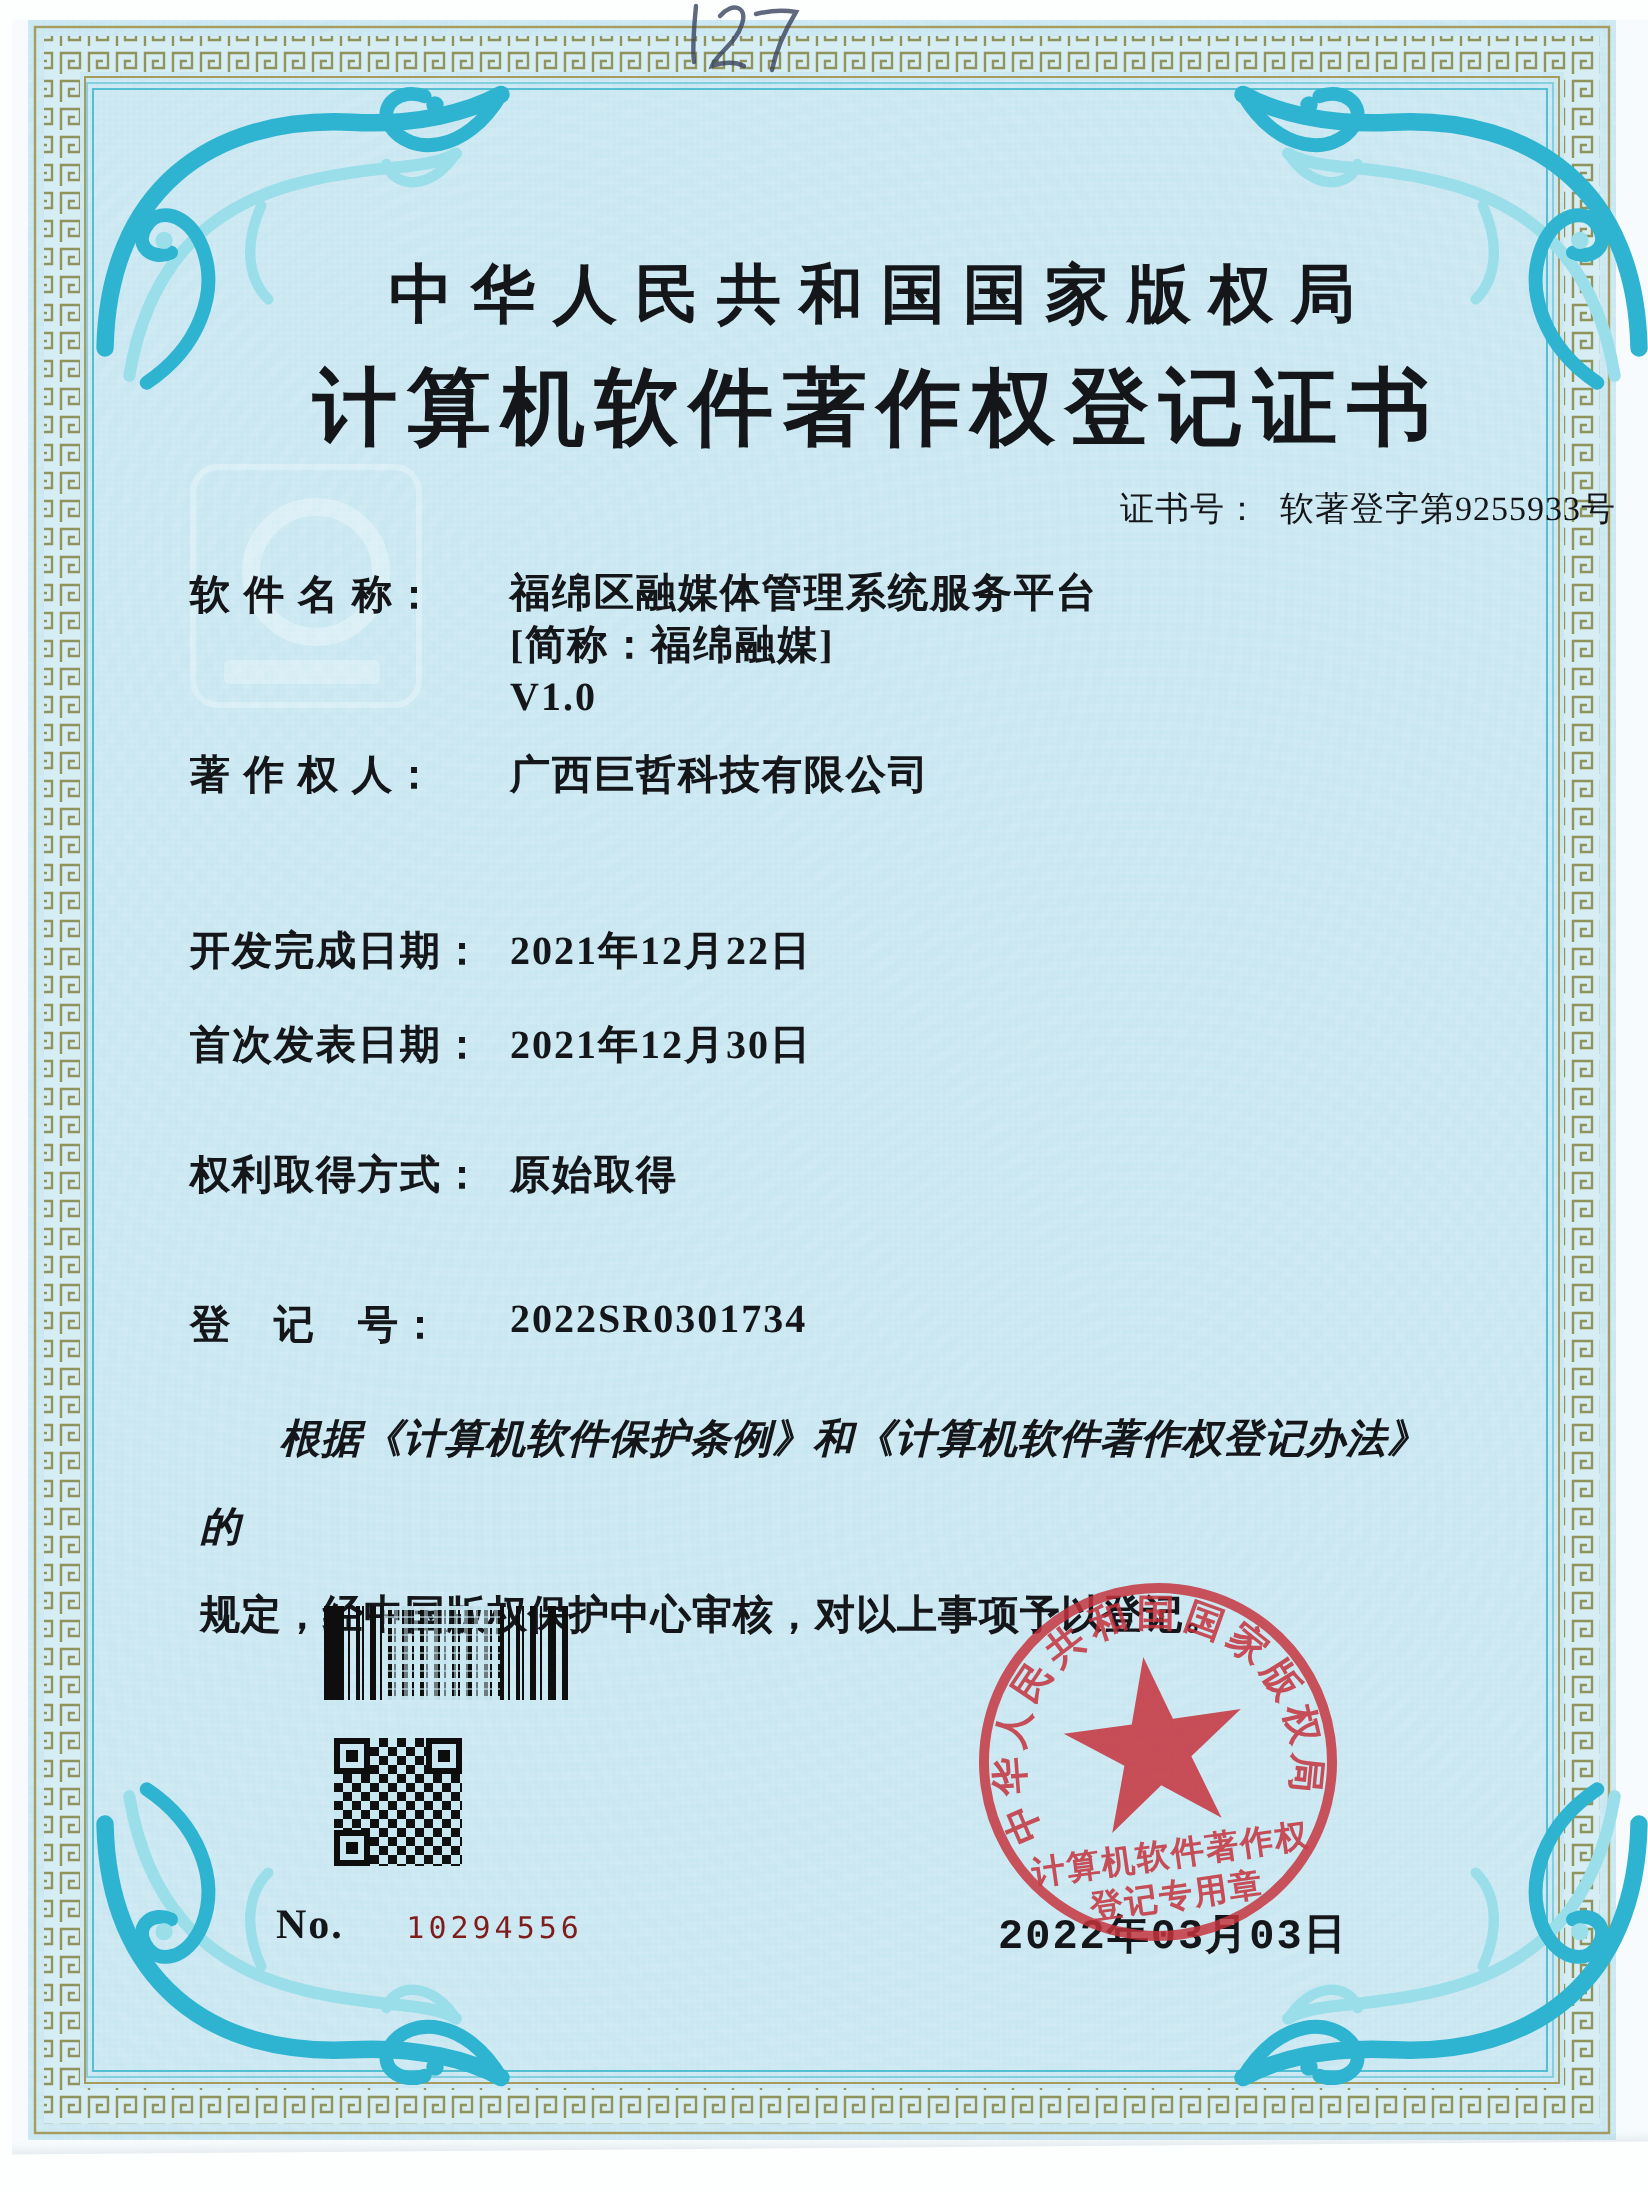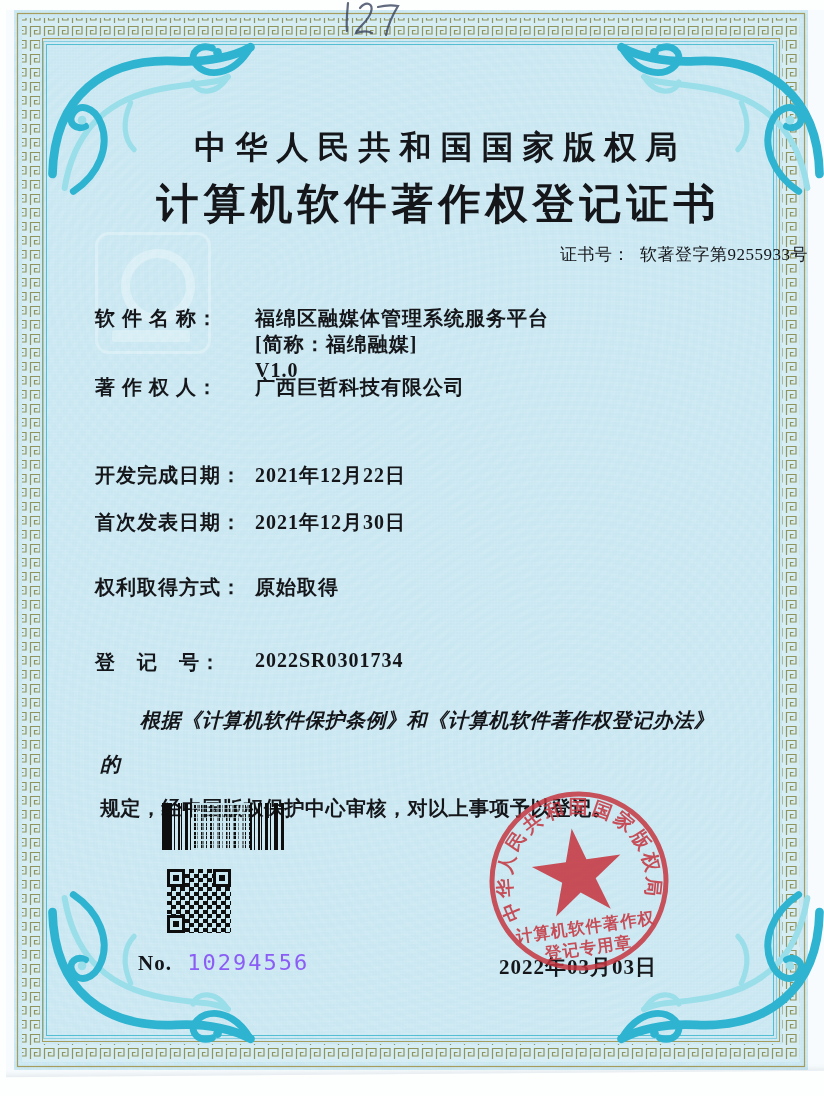--- a/index.html
+++ b/index.html
@@ -82,23 +82,23 @@
     background-size:9px 9px;
   }
   .qr .f{position:absolute;width:18px;height:18px;border:3px solid #0d0d0d;background:#c8e7f1;box-sizing:border-box;}
   .qr .f i{position:absolute;left:3px;top:3px;width:6px;height:6px;background:#0d0d0d;display:block;}
   .qr .f-tl{left:0;top:0;}
   .qr .f-tr{right:0;top:0;}
   .qr .f-bl{left:0;bottom:0;}
 
   .serial{position:absolute;left:138px;top:950px;font-size:21px;}
   .serial .no-lbl{font-weight:600;letter-spacing:1px;}
-  .serial .no-val{font-family:"DejaVu Sans Mono","Liberation Mono",monospace;font-size:22px;color:#8b5cf6;letter-spacing:2px;margin-left:10px;}
-
-  .issue-date{position:absolute;left:499px;top:953px;font-size:21px;font-weight:700;letter-spacing:1px;}
+  .serial .no-val{font-family:"DejaVu Sans Mono","Liberation Mono",monospace;font-size:15px;color:#7f1d1d;letter-spacing:2px;margin-left:26px;}
+
+  .issue-date{position:absolute;left:499px;top:953px;font-size:21px;font-weight:700;letter-spacing:1px;font-family:Liberation Mono, monospace;}
 
   .seal-svg{position:absolute;left:468px;top:770px;transform:rotate(-8deg);opacity:.92;}
 
   .handwriting{position:absolute;left:338px;top:0;}
 
   .scan-top{position:absolute;left:0;top:-4px;width:100%;height:14px;background:#fdfefe;}
   .scan-bottom{position:absolute;left:-8px;bottom:-10px;width:850px;height:32px;background:#fdfefe;transform:rotate(-.45deg);box-shadow:0 -2px 5px rgba(80,110,120,.12);}
   .scan-left{position:absolute;left:-4px;top:0;width:10px;height:100%;background:#fdfefe;}
   .scan-right{position:absolute;right:-5px;top:0;width:12px;height:100%;background:#fdfefe;}
 </style>
@@ -180,21 +180,21 @@
     <span class="cgap"></span>
     <span class="bar"></span>
   </div>
 
   <div class="authority">中华人民共和国国家版权局</div>
   <div class="cert-title">计算机软件著作权登记证书</div>
   <div class="cert-no">
     <span class="lbl">证书号：</span><span>软著登字第9255933号</span>
   </div>
 
-  <div class="row" style="top:305px">
+  <div class="row" style="top:284px">
     <span class="lbl">软 件 名 称：</span>
     <span class="val val-lines">
       <span style="display:block">福绵区融媒体管理系统服务平台</span>
       <span style="display:block">[简称：福绵融媒]</span>
       <span style="display:block">V1.0</span>
     </span>
   </div>
   <div class="row" style="top:374px">
     <span class="lbl">著 作 权 人：</span>
     <span class="val">广西巨哲科技有限公司</span>

